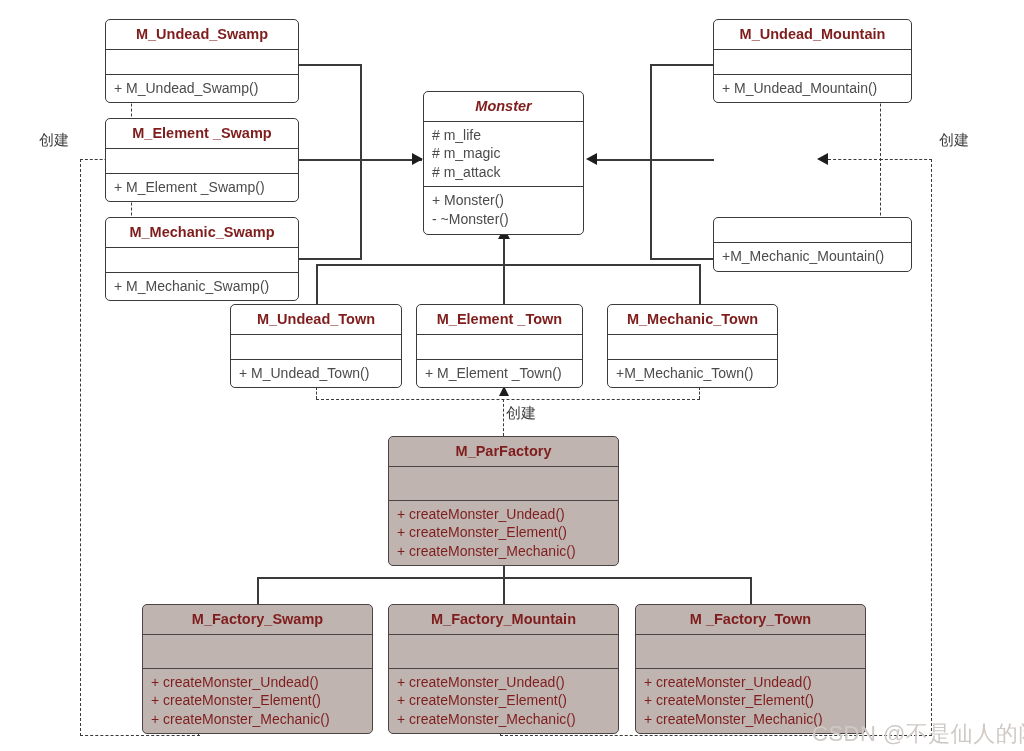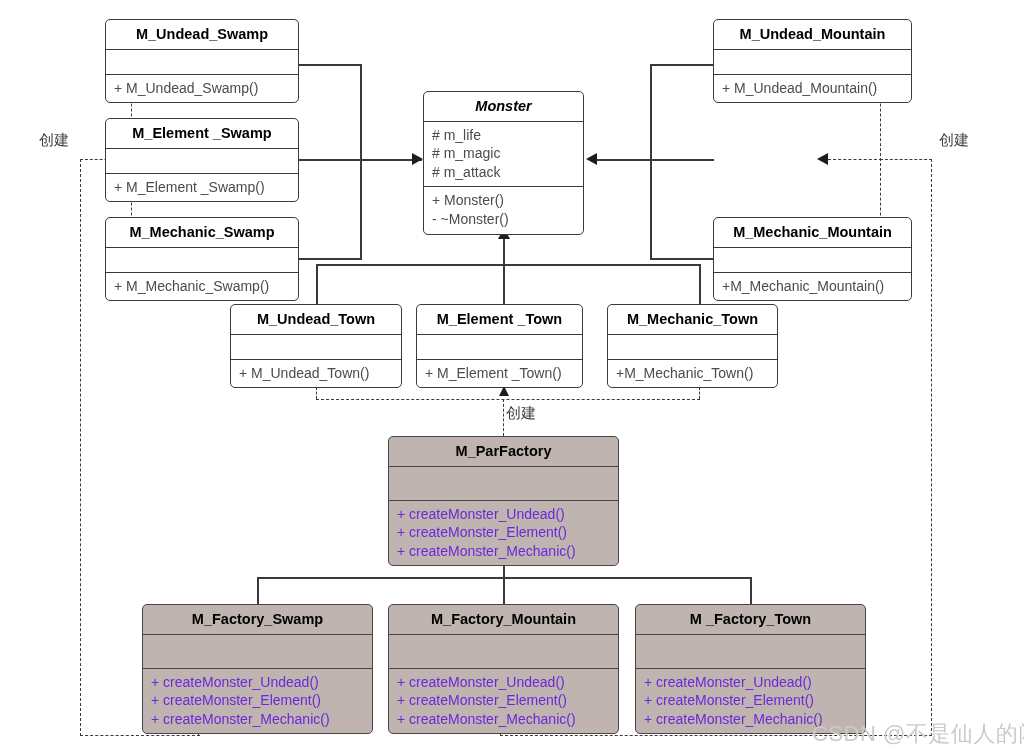--- a/index.html
+++ b/index.html
@@ -22,21 +22,21 @@
     border-radius:5px;
     background:#ffffff;
     overflow:hidden;
     z-index:5;
   }
   .uml.filled{ background:#bfb4b0; border-color:#4a4445; }
   .uml .ttl{
     text-align:center;
     font-weight:bold;
     font-size:14.5px;
-    color:#000000;
+    color:#7f1d1d;
     line-height:1;
     padding:7px 4px 7px;
     border-bottom:1.5px solid #3a3a3a;
     white-space:nowrap;
   }
   .uml.filled .ttl{ border-bottom-color:#4a4445; }
   .uml .ttl.abstract{ font-style:italic; }
   .uml .attrs{
     border-bottom:1.5px solid #3a3a3a;
     padding:4px 8px 5px;
@@ -44,21 +44,21 @@
     box-sizing:border-box;
   }
   .uml.filled .attrs{ border-bottom-color:#4a4445; }
   .uml .ops{ padding:4px 8px 5px; }
   .uml .row{
     font-size:14px;
     color:#4b4b4b;
     line-height:1.33;
     white-space:nowrap;
   }
-  .uml.filled .row{ color:#6d28d9; }
+  .uml.filled .row{ color:#7f1d1d; }
   .uml .attrs .row{ color:#4b4b4b; }
 
   
   .ln{ position:absolute; background:#3a3a3a; z-index:1; }
   .ln.h{ height:1.5px; }
   .ln.v{ width:1.5px; }
   .dln{ position:absolute; z-index:1; }
   .dln.h{
     height:0;
     border-top:1.6px dashed #3a3a3a;
@@ -200,21 +200,20 @@
     <div class="attrs">
         <div class="row" style="height:15px;"></div>
       </div>
     <div class="ops">
       <div class="row">+ M_Undead_Mountain()</div>
     </div>
   </div>
 
 
   <div class="uml" style="left:713px;top:217px;width:199px;">
-    <div class="ttl">M_Mechanic_Mountain</div>
     <div class="attrs">
         <div class="row" style="height:15px;"></div>
       </div>
     <div class="ops">
       <div class="row">+M_Mechanic_Mountain()</div>
     </div>
   </div>
 
   <div class="uml" style="left:230px;top:304px;width:172px;">
     <div class="ttl">M_Undead_Town</div>

